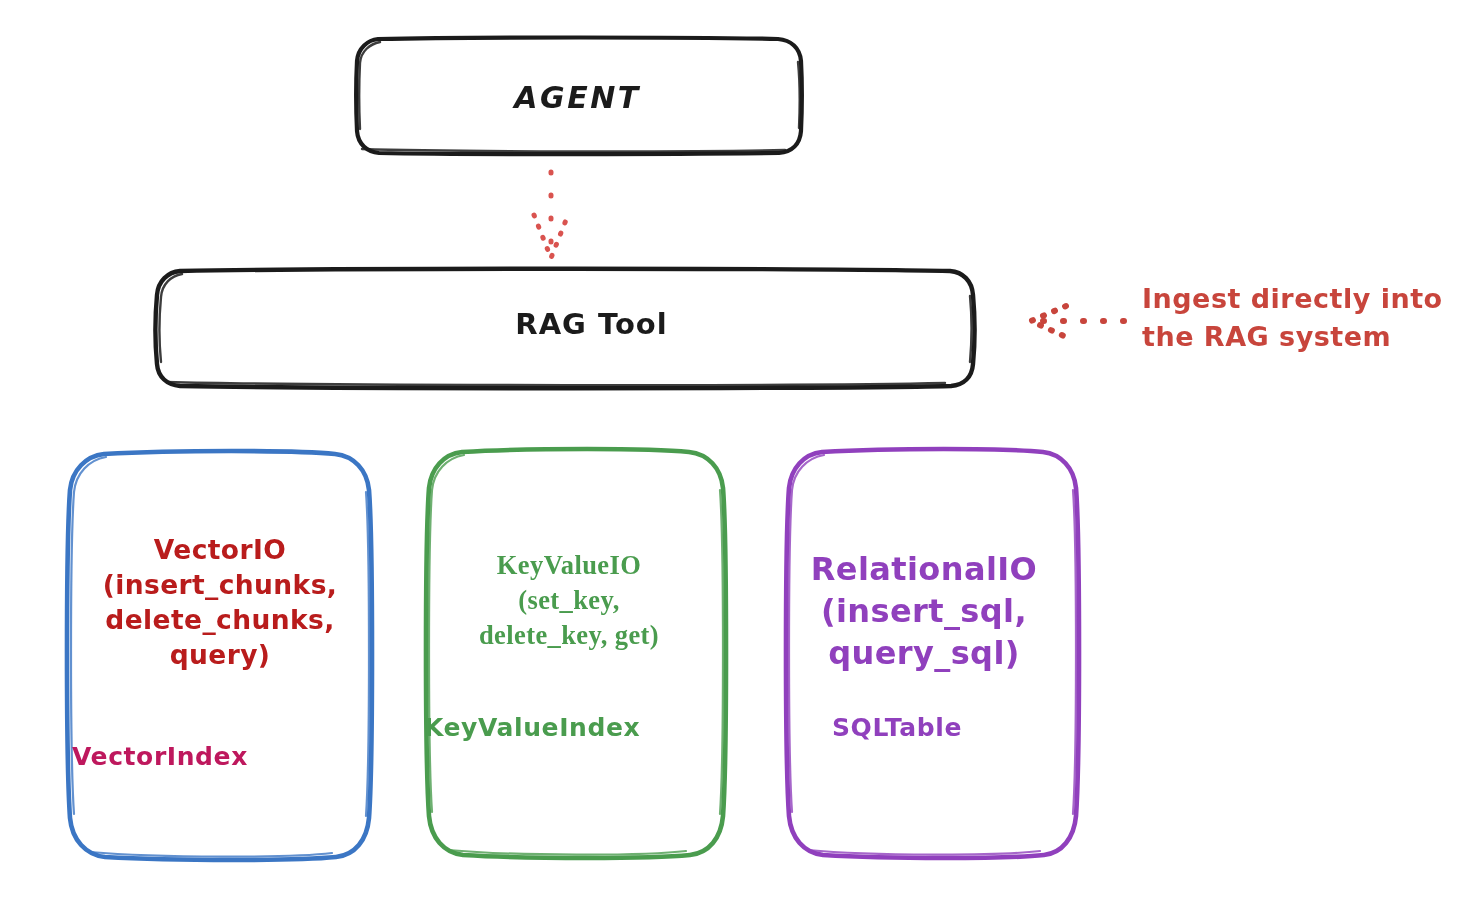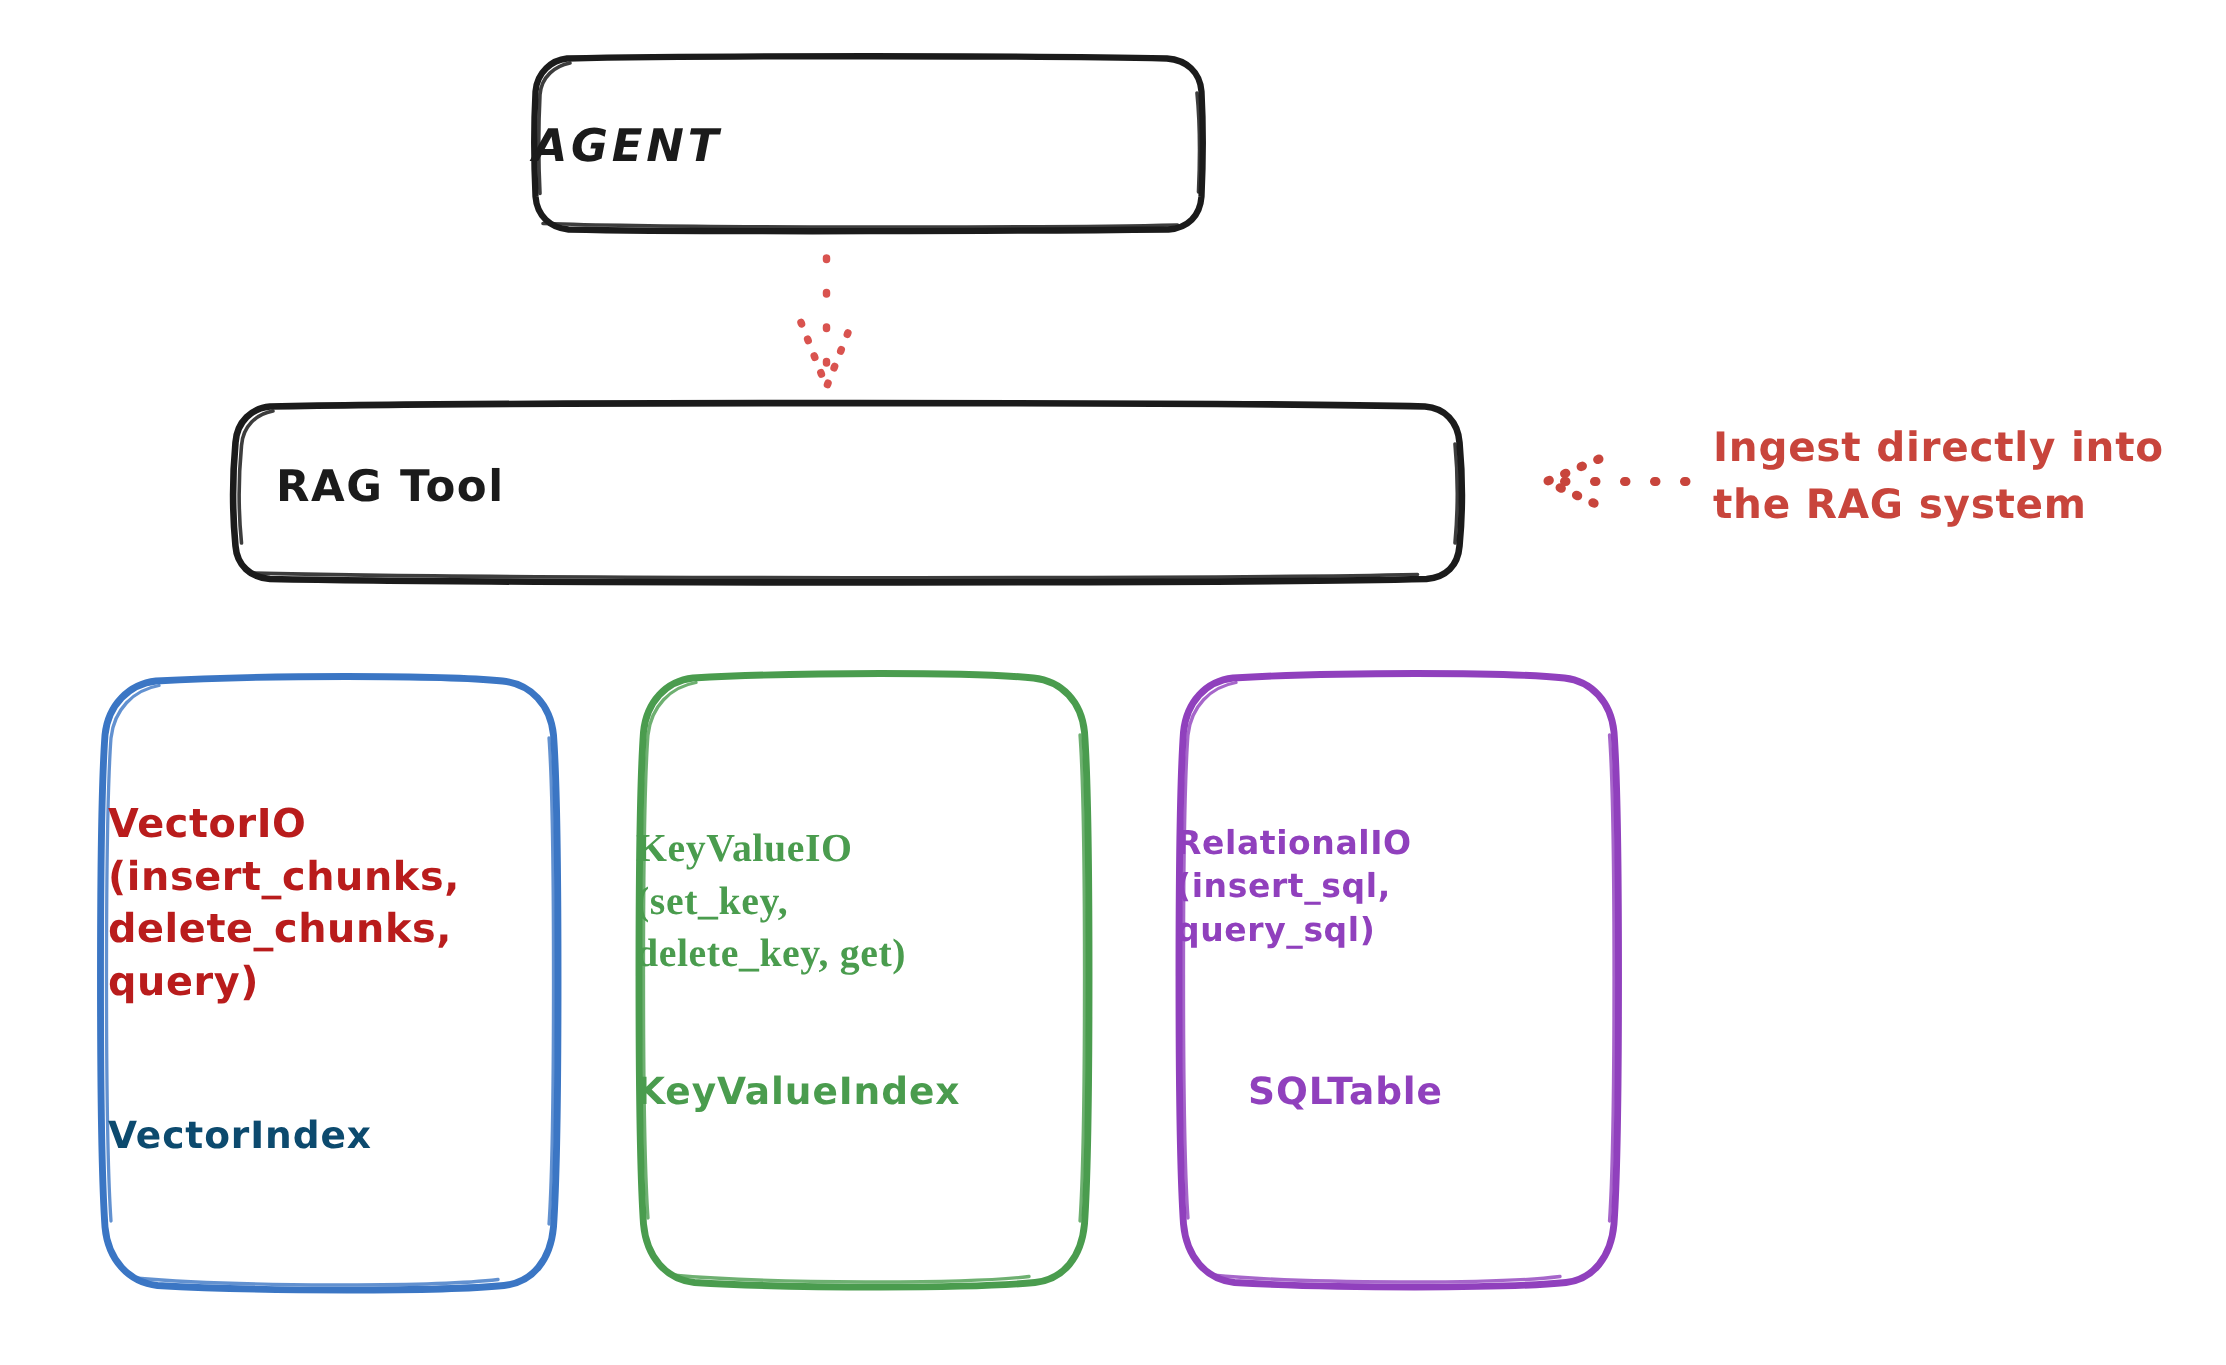--- a/index.html
+++ b/index.html
@@ -19,21 +19,21 @@
     position: absolute;
     left: 0;
     top: 0;
     width: 1484px;
     height: 910px;
   }
 
   
   .node-label {
     position: absolute;
-    text-align: left;
+    text-align: center;
     line-height: 1.32;
     white-space: pre-line;
     letter-spacing: 0.4px;
     user-select: none;
   }
 
   .black-label {
     color: #1b1b1b;
     font-family: "DejaVu Sans", sans-serif;
     font-style: italic;
@@ -74,38 +74,38 @@
     font-size: 26.5px;
     color: #4a9c4e;
     font-weight: 600;
     font-family: Liberation Serif, serif;
   }
 
   #relational-label {
     left: 784px;
     top: 548px;
     width: 280px;
-    font-size: 22px;
+    font-size: 32px;
     color: #9040bd;
     font-weight: 600;
   }
 
   .sub-label {
     position: absolute;
     text-align: left;
     font-size: 25px;
     font-weight: 600;
     letter-spacing: 0.6px;
     user-select: none;
   }
   #vectorindex-label {
     left: 72px;
     top: 742px;
     width: 336px;
-    color: #0c4a6e;
+    color: #be185d;
   }
   #keyvalueindex-label {
     left: 424px;
     top: 713px;
     width: 290px;
     color: #4a9c4e;
   }
   #sqltable-label {
     left: 784px;
     top: 713px;

